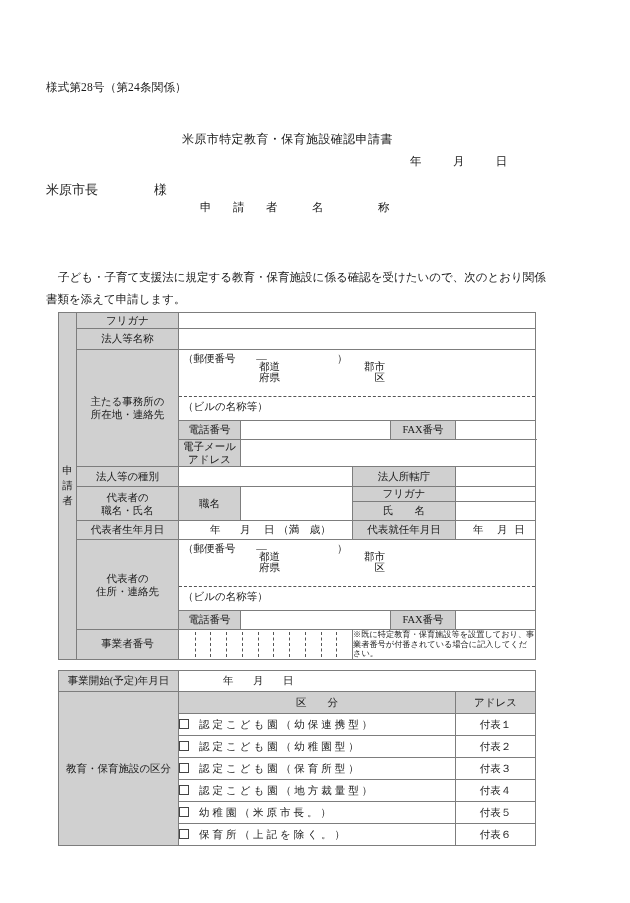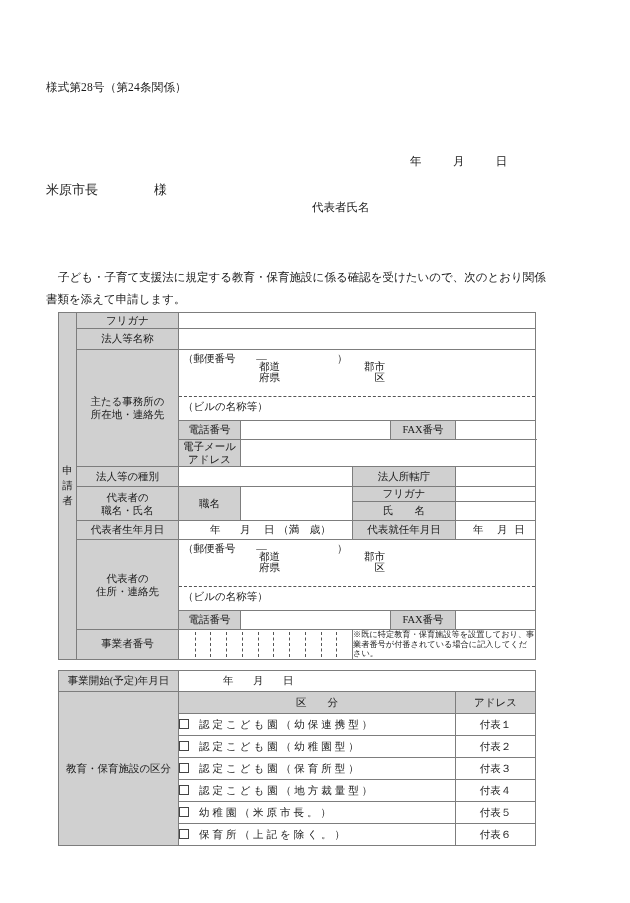--- a/index.html
+++ b/index.html
@@ -206,35 +206,36 @@
   .kubun-label { padding-left: 16px; }
   .tightspc { letter-spacing: 3px; }
 </style>
 </head>
 <body>
 
 <div class="page">
 
   <div class="form-code">様式第28号（第24条関係）</div>
 
+  <div class="doc-title">米原市特定教育・保育施設確認申請書</div>
 
   <div class="date-line">
     <span class="date-y">年</span>
     <span class="date-m">月</span>
     <span>日</span>
   </div>
 
   <div class="addressee">
     <span>米原市長</span><span class="sama">様</span>
   </div>
 
   <div class="applicant-block">
     <div class="ab-row">
-      <span class="ab-label"></span>
-      <span class="ab-value narrow">代表者氏名</span>
+      <span class="ab-label">申　請　者</span>
+      <span class="ab-value">名　　　称</span>
     </div>
   </div>
 
   <div class="body-text">子ども・子育て支援法に規定する教育・保育施設に係る確認を受けたいので、次のとおり関係書類を添えて申請します。</div>
 
   <table class="tbl">
     <colgroup>
       <col style="width:18px">
       <col style="width:102px">
       <col style="width:62px">

